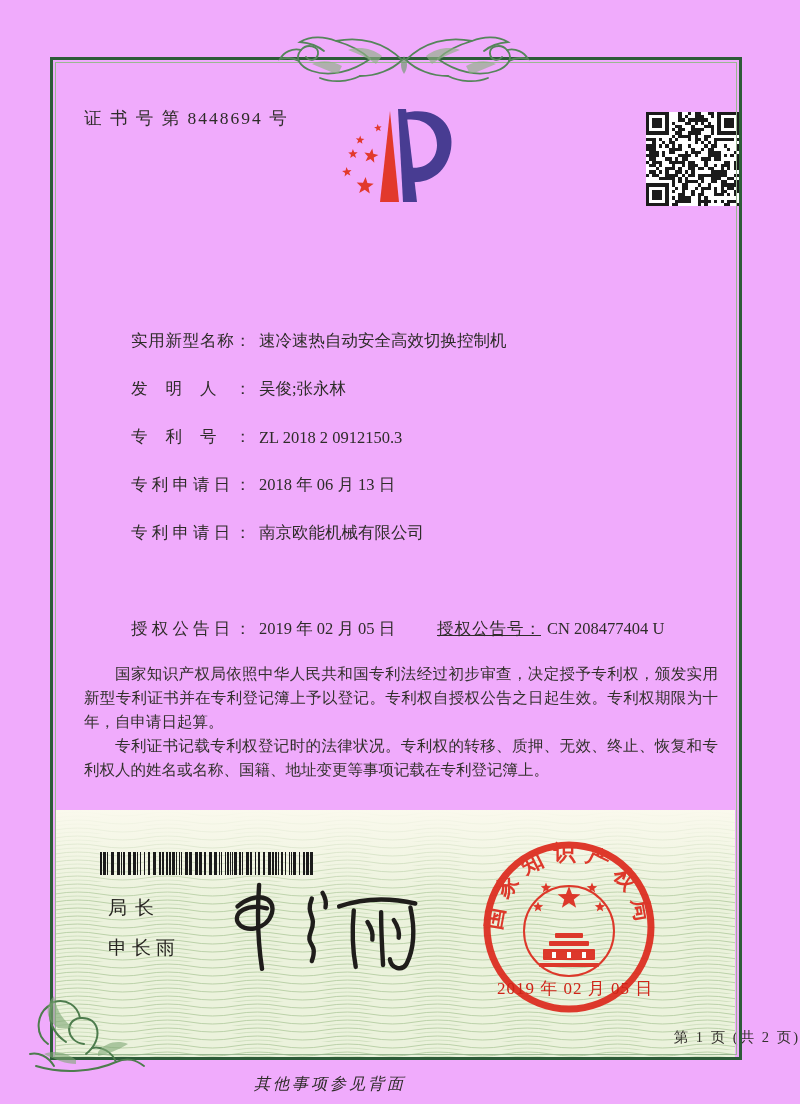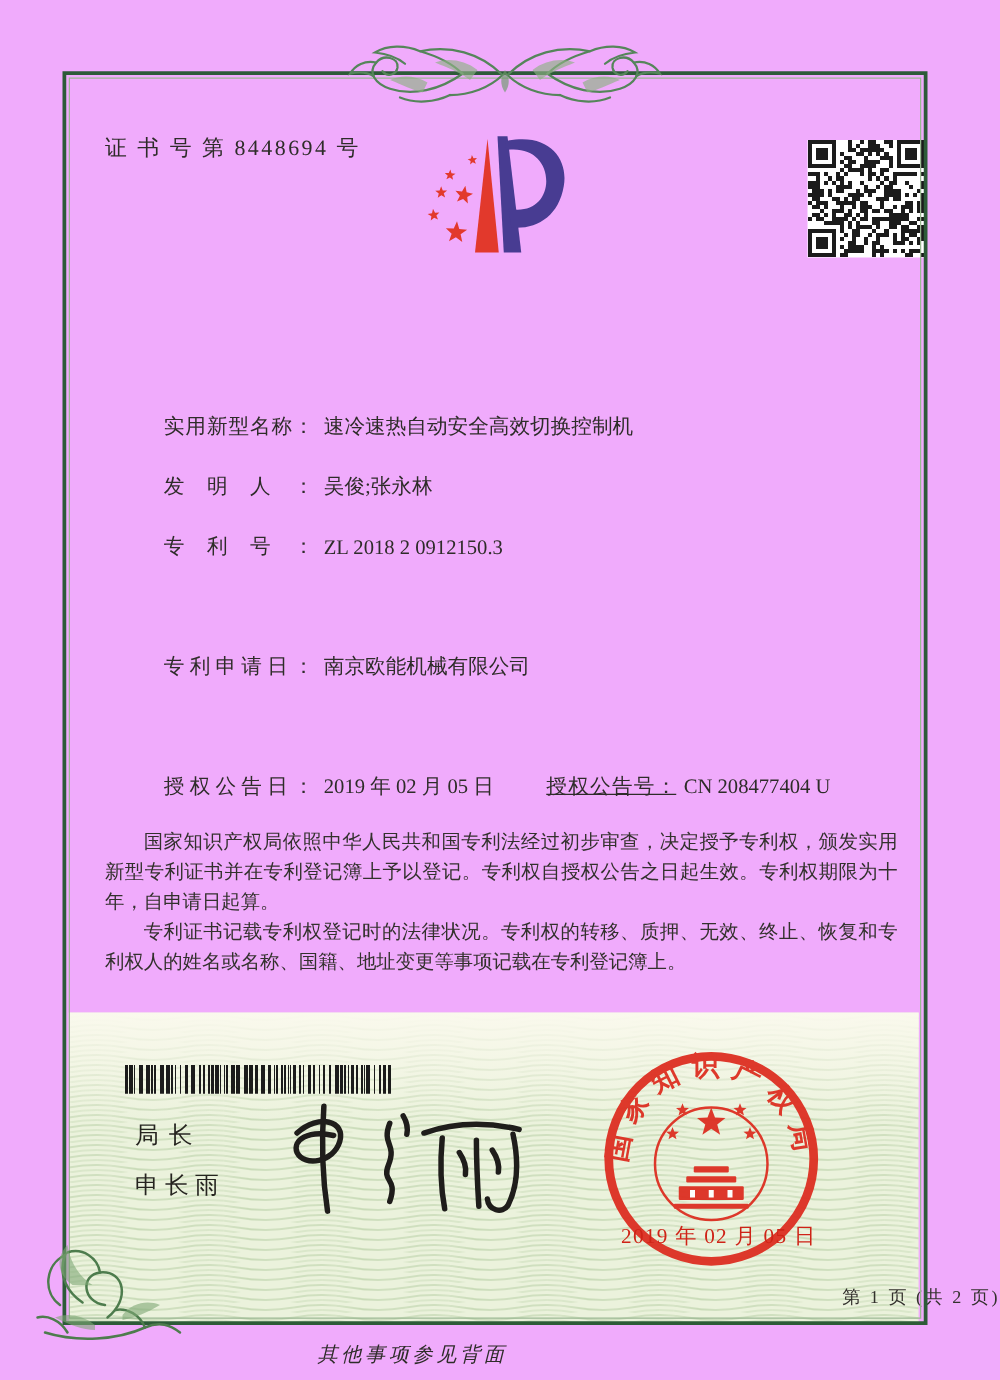--- a/index.html
+++ b/index.html
@@ -490,20 +490,23 @@
 
   <div class="row" style="top:330px">
     <span class="lbl">实用新型名称：</span><span class="val">速冷速热自动安全高效切换控制机</span>
   </div>
   <div class="row" style="top:378px">
     <span class="lbl">发明人：</span><span class="val">吴俊;张永林</span>
   </div>
   <div class="row" style="top:426px">
     <span class="lbl">专利号：</span><span class="val">ZL 2018 2 0912150.3</span>
   </div>
+  <div class="row" style="top:474px">
+    <span class="lbl">专利申请日：</span><span class="val">2018 年 06 月 13 日</span>
+  </div>
   <div class="row" style="top:522px">
     <span class="lbl">专利申请日：</span><span class="val">南京欧能机械有限公司</span>
   </div>
   <div class="row" style="top:618px">
     <span class="lbl">授权公告日：</span><span class="val">2019 年 02 月 05 日</span>
     <span class="pair2">
       <span class="lbl2">授权公告号：</span><span class="val">CN 208477404 U</span>
     </span>
   </div>
 

